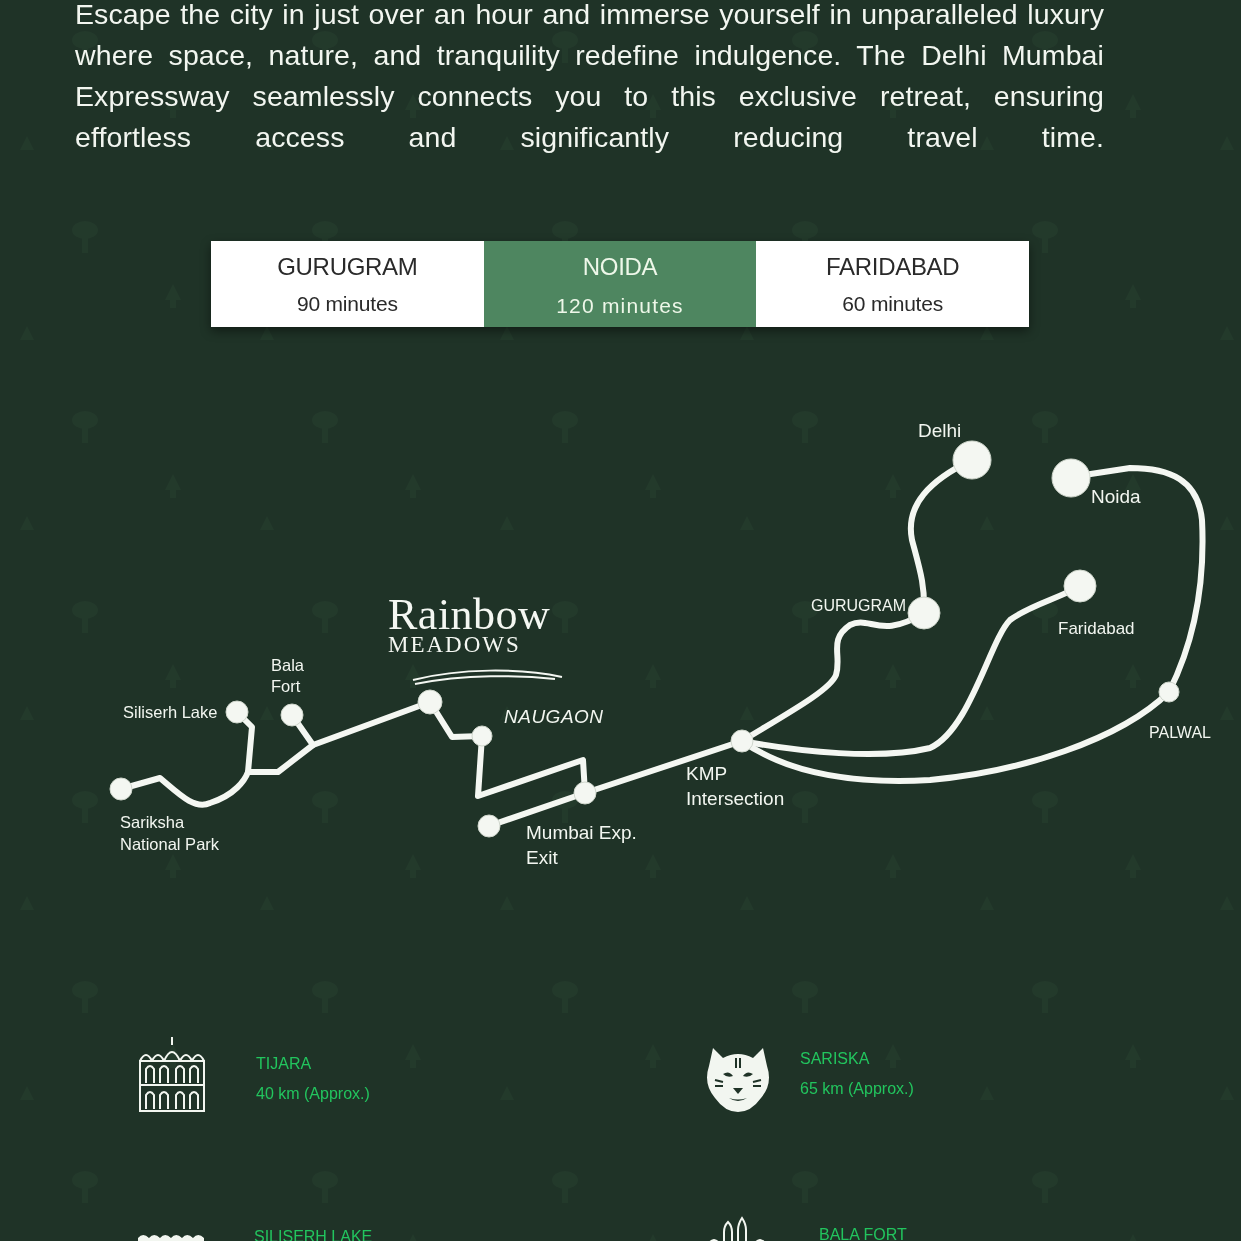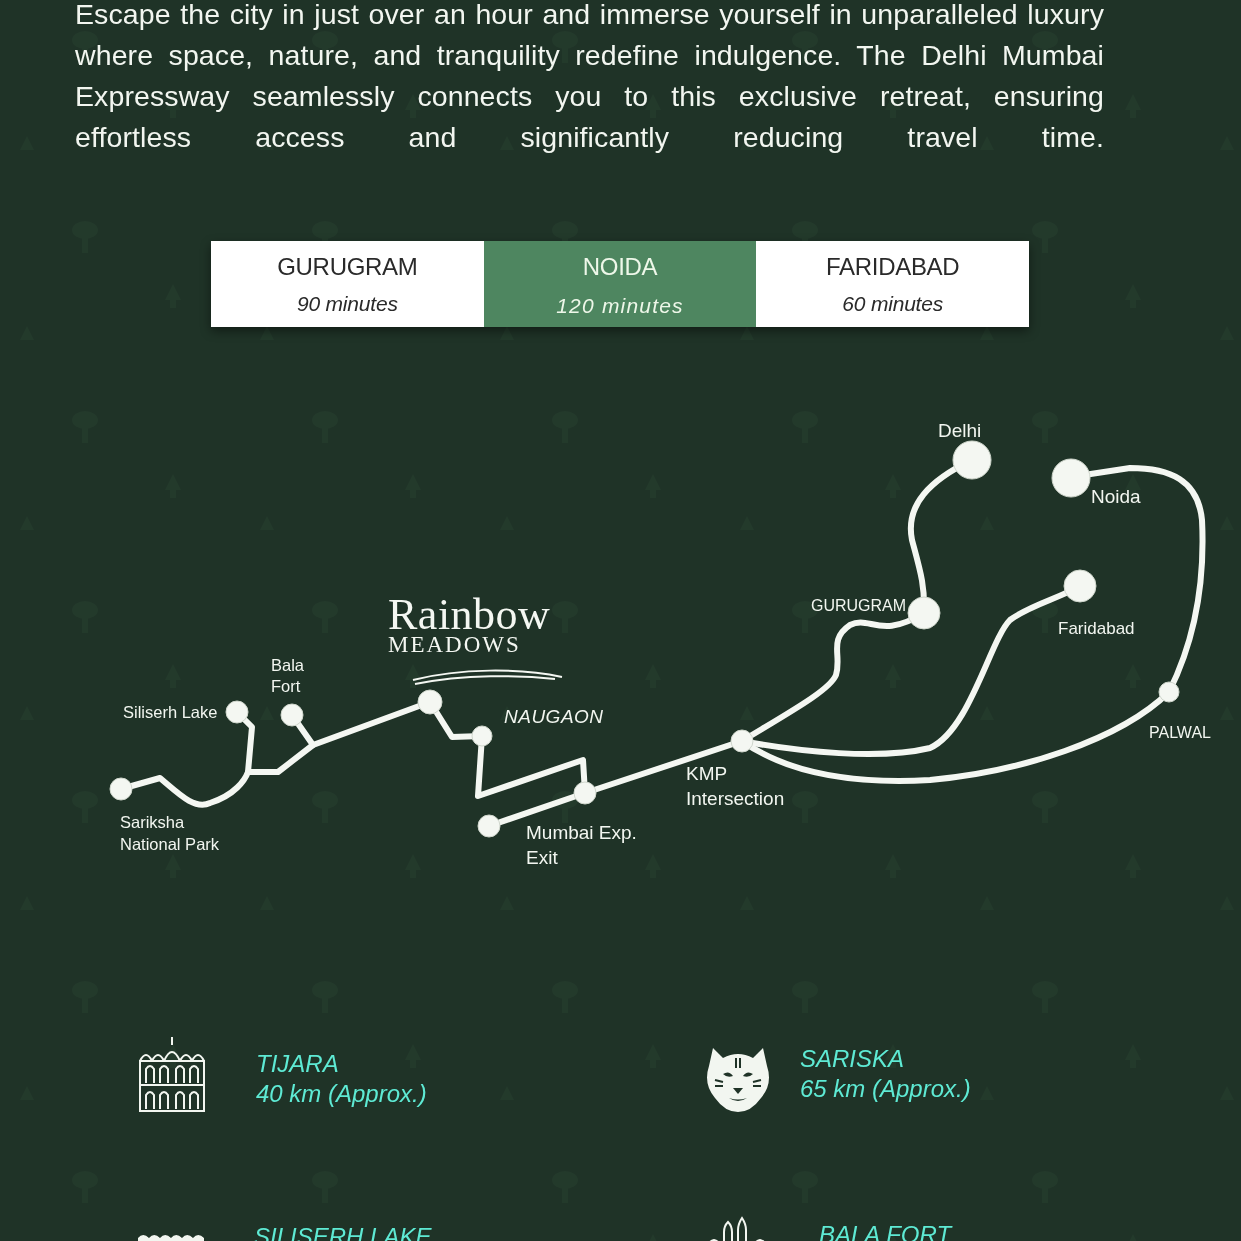--- a/index.html
+++ b/index.html
@@ -16,31 +16,31 @@
     color:#f2f6f0;margin:0;
   }
   .intro::after{content:"";display:inline-block;width:100%;}
   .tabs{
     position:absolute;left:211px;top:241px;width:818px;height:86px;
     display:flex;background:#fff;box-shadow:0 4px 10px rgba(0,0,0,.45);
   }
   .tab{flex:1;display:flex;flex-direction:column;align-items:center;justify-content:flex-start;
        color:#2a2a2a;cursor:pointer;}
   .tab .city{font-size:24px;margin-top:12px;letter-spacing:-0.3px;}
-  .tab .time{font-size:21px;margin-top:11px;letter-spacing:-0.2px;font-style:italic;}
+  .tab .time{font-size:21px;margin-top:11px;letter-spacing:-0.2px;}
   .tab.active{background:#4e8660;color:#eef7e9;}
   .tab.active .time{letter-spacing:1.2px;font-size:21px;margin-top:13px;}
   .lbl{position:absolute;color:#f2f6f0;font-size:17.5px;line-height:22px;white-space:nowrap;}
   .lbl.c{}
   .logo{position:absolute;left:388px;top:592px;width:200px;text-align:left;color:#f4f7f2;}
   .logo .name{font-family:"Liberation Serif","DejaVu Serif",serif;font-size:44px;line-height:46px;letter-spacing:0.5px;}
   .logo .sub{font-family:"Liberation Serif","DejaVu Serif",serif;font-size:23px;letter-spacing:2px;line-height:22px;margin-top:-4px;}
   .poi{position:absolute;display:flex;align-items:flex-start;}
   .poi .ic{width:70px;height:80px;}
-  .poi .txt{margin-left:50px;font-size:24px;line-height:30px;color:#5eead4;font-style:italic;}
+  .poi .txt{margin-left:50px;font-size:16px;line-height:30px;color:#22c55e;}
 </style>
 </head>
 <body>
 
 <svg class="bg-pattern" width="1241" height="1241">
   <defs>
     <pattern id="trees" x="0" y="0" width="240" height="190" patternUnits="userSpaceOnUse">
       <g fill="#27402f">
         <ellipse cx="85" cy="40" rx="13" ry="9"></ellipse>
           <rect x="82" y="45" width="6" height="18"></rect>
@@ -108,21 +108,21 @@
     <path d="M413 680 C460 668 520 668 562 677"></path>
     <path d="M415 684 C465 674 520 675 555 679"></path>
   </g>
 </svg>
 
 <div class="logo">
   <div class="name">Rainbow</div>
   <div class="sub">MEADOWS</div>
 </div>
 
-<div class="lbl" style="left:918px;top:420px;font-size:19px;margin-left:20px;">Delhi</div>
+<div class="lbl" style="left:918px;top:420px;font-size:19px;">Delhi</div>
 <div class="lbl" style="left:1091px;top:486px;font-size:19px;">Noida</div>
 <div class="lbl" style="left:811px;top:595px;font-size:16px;">GURUGRAM</div>
 <div class="lbl" style="left:1058px;top:618px;font-size:17px;">Faridabad</div>
 <div class="lbl" style="left:1149px;top:722px;font-size:16px;">PALWAL</div>
 <div class="lbl c" style="left:686px;top:761px;width:104px;font-size:19px;line-height:25px;">
   <div>KMP</div>
   <div>Intersection</div>
 </div>
 <div class="lbl" style="left:504px;top:706px;font-size:19px;letter-spacing:0.5px;font-style:italic;">NAUGAON</div>
 <div class="lbl c" style="left:526px;top:820px;width:116px;font-size:19px;line-height:25px;">

